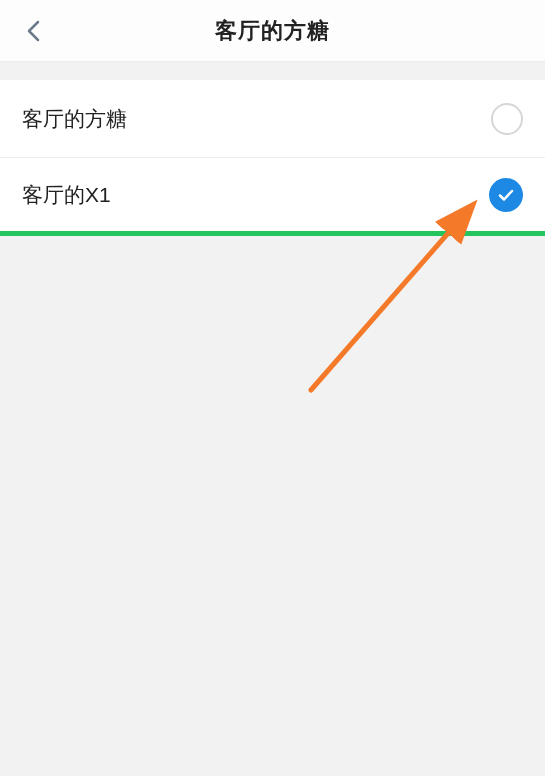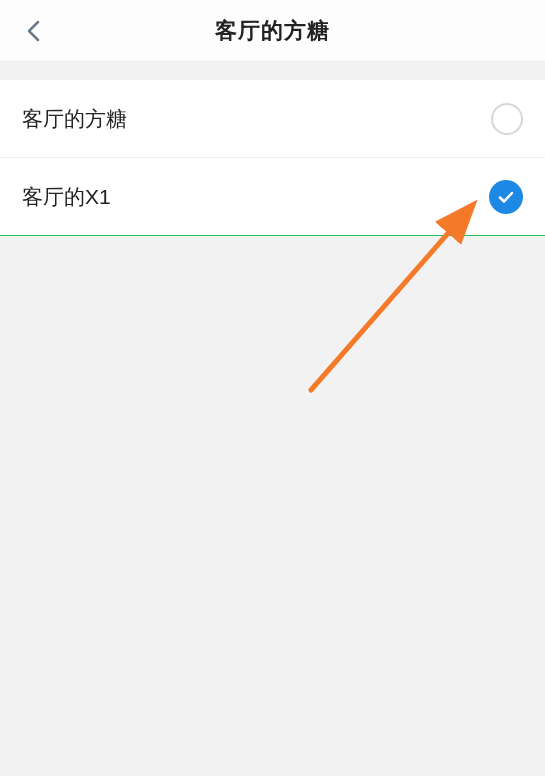--- a/index.html
+++ b/index.html
@@ -54,21 +54,21 @@
       height: 78px;
       display: flex;
       align-items: center;
       justify-content: space-between;
       padding: 0 22px;
       border-bottom: 1px solid #ececec;
       background: #fff;
       cursor: pointer;
     }
     .list-item:last-child {
-      border-bottom: 1px solid #22c55e;
+      border-bottom: 5px solid #22c55e;
     }
     .item-label {
       font-size: 21px;
       color: #222;
     }
     .radio-unchecked {
       width: 32px;
       height: 32px;
       border: 2px solid #d6d6d6;
       border-radius: 50%;

